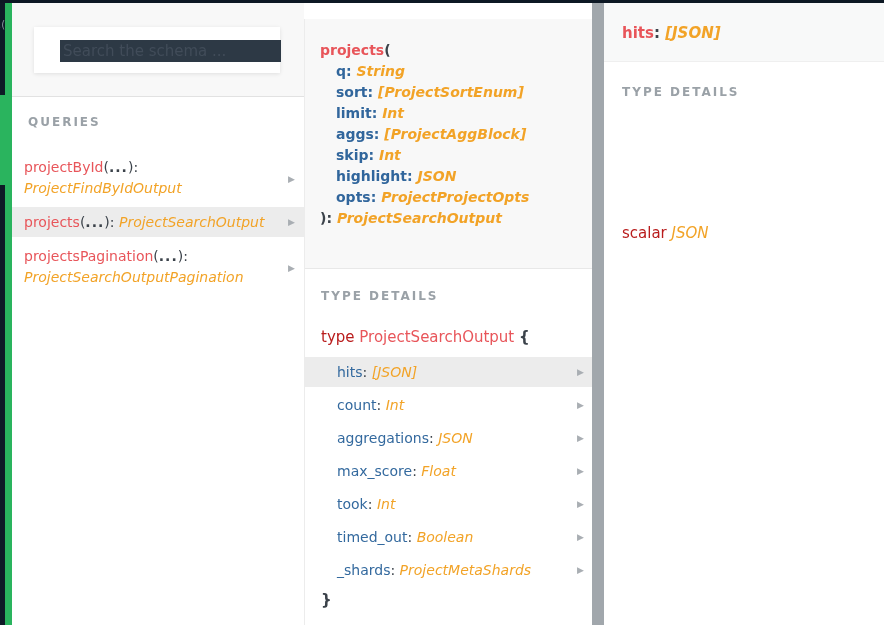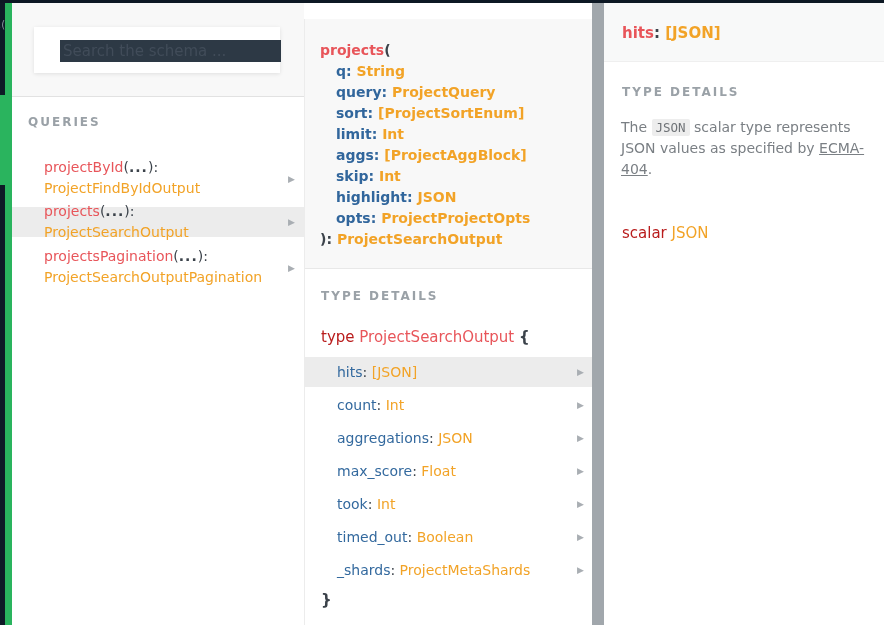--- a/index.html
+++ b/index.html
@@ -24,28 +24,28 @@
   .search-area { position: relative; width: 100%; height: 94px; background: #f8f8f8; border-bottom: 1px solid #e2e2e2; }
   .search-card { position: absolute; left: 22px; top: 24px; width: 246px; height: 46px; background: #ffffff; box-shadow: 0 1px 4px rgba(0,0,0,0.10); }
   .search-input { position: absolute; left: 48px; top: 37px; width: 221px; height: 22px; background: #2d3945; border: none; outline: none;
                   color: #a7b2bf; font-family: "DejaVu Sans", sans-serif; font-size: 15px; padding: 0 0 0 3px; }
   .search-input::placeholder { color: #414c59; opacity: 1; }
 
   .section-label { font-size: 12px; font-weight: bold; letter-spacing: 2px; color: #9aa1a7; }
   .left-panel .section-label { position: absolute; left: 16px; top: 112px; text-align: center; }
 
   .q-row { position: absolute; left: 0; width: 292px; font-size: 14px; line-height: 21px; cursor: pointer; }
-  .q-row .row-text { padding-left: 32px; padding-right: 28px; }
+  .q-row .row-text { padding-left: 12px; padding-right: 28px; }
   .q-row.two-line { height: 54px; padding-top: 5px; }
   .q-row.selected { background: #ececec; height: 30px; display: flex; align-items: center; }
   .q-row.selected .row-text { padding-top: 0; }
   .row-arrow { position: absolute; right: 9px; top: 50%; transform: translateY(-50%); color: #a9aeb3; font-size: 9px; }
 
   .c-field { color: #e8555a; }
-  .c-type { color: #f2a327; }
+  .c-type { color: #f2a327; font-style: italic; }
   .c-dark { color: #3b424a; }
   .c-dots { color: #3b424a; font-weight: bold; letter-spacing: 1px; }
   .c-blue { color: #33699e; }
   .c-kw { color: #b91c1c; }
 
   
   .mid-panel { position: absolute; left: 304px; top: 3px; width: 288px; height: 622px; background: #ffffff; border-left: 1px solid #ececec; margin-top: 16px; }
   .mid-header { position: absolute; left: 0; top: 0; width: 288px; height: 250px; background: #f8f8f8; border-bottom: 1px solid #e8e8e8; padding: 21px 0 0 15px; }
   .sig-line { font-size: 14px; font-weight: bold; line-height: 21px; white-space: nowrap; }
   .sig-line.indent { padding-left: 16px; }
@@ -115,21 +115,20 @@
         <span class="c-type">ProjectSearchOutputPagination</span>
       </div>
       <span class="row-arrow">▶</span>
     </div>
   </div>
 
   <div class="mid-panel">
     <div class="mid-header">
       <div class="sig-line"><span class="c-field">projects</span><span class="c-dark">(</span></div>
       <div class="sig-line indent"><span class="c-blue">q:</span> <span class="c-type">String</span></div>
-      <div class="sig-line indent"><span class="c-blue">query:</span> <span class="c-type">ProjectQuery</span></div>
       <div class="sig-line indent"><span class="c-blue">sort:</span> <span class="c-type">[ProjectSortEnum]</span></div>
       <div class="sig-line indent"><span class="c-blue">limit:</span> <span class="c-type">Int</span></div>
       <div class="sig-line indent"><span class="c-blue">aggs:</span> <span class="c-type">[ProjectAggBlock]</span></div>
       <div class="sig-line indent"><span class="c-blue">skip:</span> <span class="c-type">Int</span></div>
       <div class="sig-line indent"><span class="c-blue">highlight:</span> <span class="c-type">JSON</span></div>
       <div class="sig-line indent"><span class="c-blue">opts:</span> <span class="c-type">ProjectProjectOpts</span></div>
       <div class="sig-line"><span class="c-dark">):</span> <span class="c-type">ProjectSearchOutput</span></div>
     </div>
 
     <div class="section-label">TYPE DETAILS</div>
@@ -177,25 +176,19 @@
   <div class="right-panel">
     <div class="right-header">
       <div class="hdr-text">
         <span class="c-field">hits</span><span class="c-dark">:</span>
         <span class="c-type">[JSON]</span>
       </div>
     </div>
 
     <div class="section-label">TYPE DETAILS</div>
 
-    <div class="desc">
-      <span>The</span>
-      <span class="mono-chip">JSON</span>
-      <span>scalar type represents JSON values as specified by</span>
-      <span class="doc-link">ECMA-404</span><span>.</span>
-    </div>
 
     <div class="scalar-line">
       <span class="c-kw">scalar</span>
       <span class="c-type">JSON</span>
     </div>
   </div>
 </div>
 
 </body></html>

